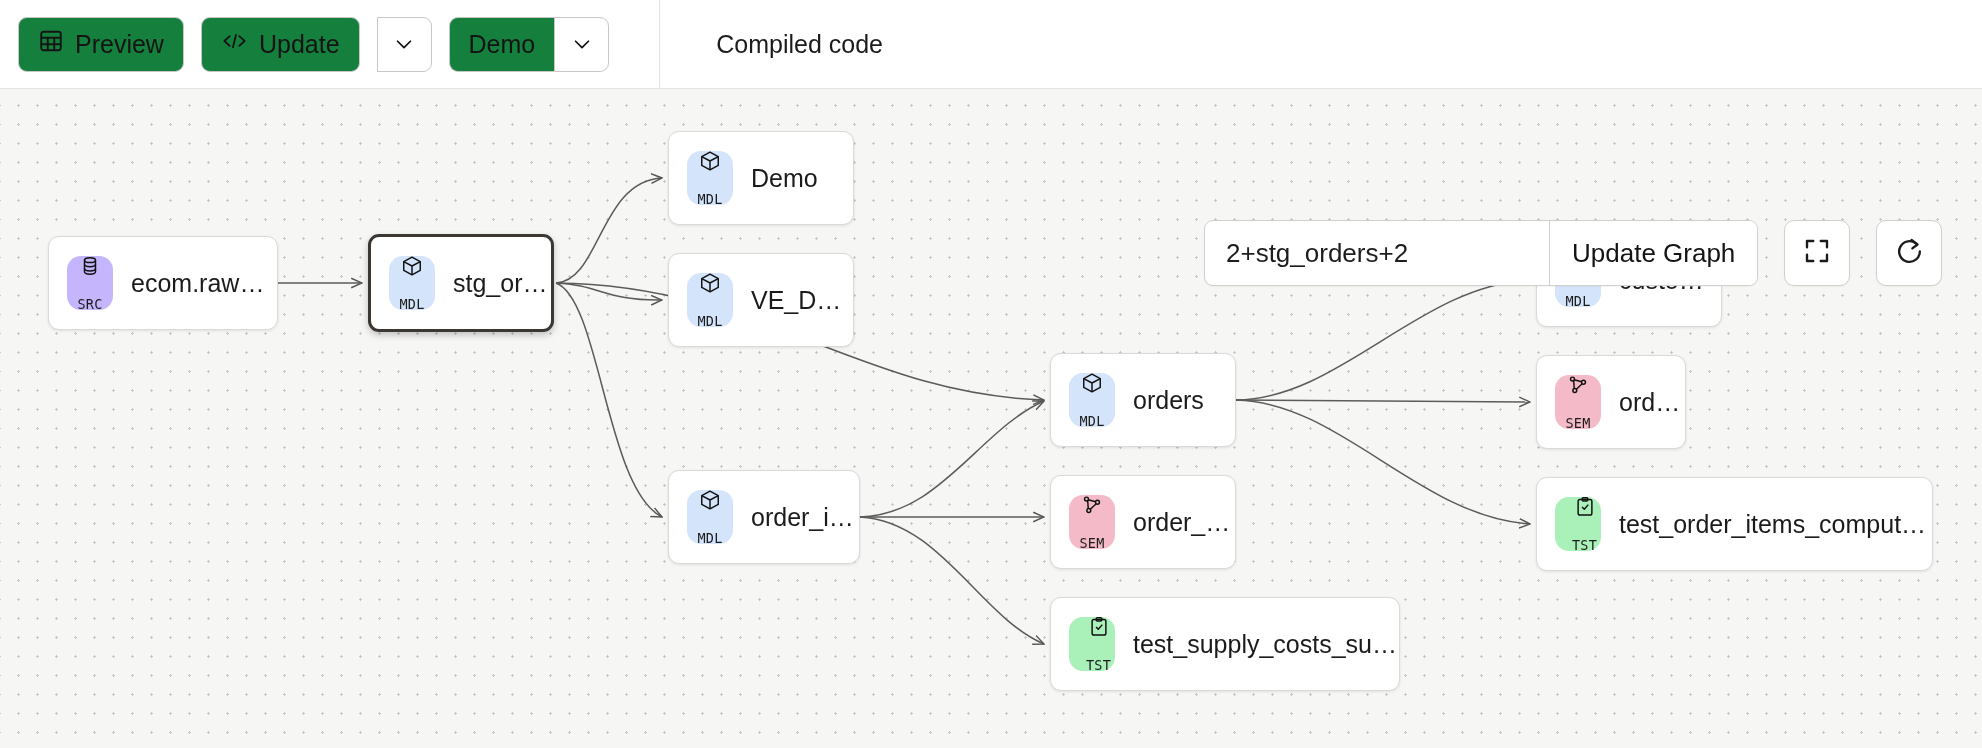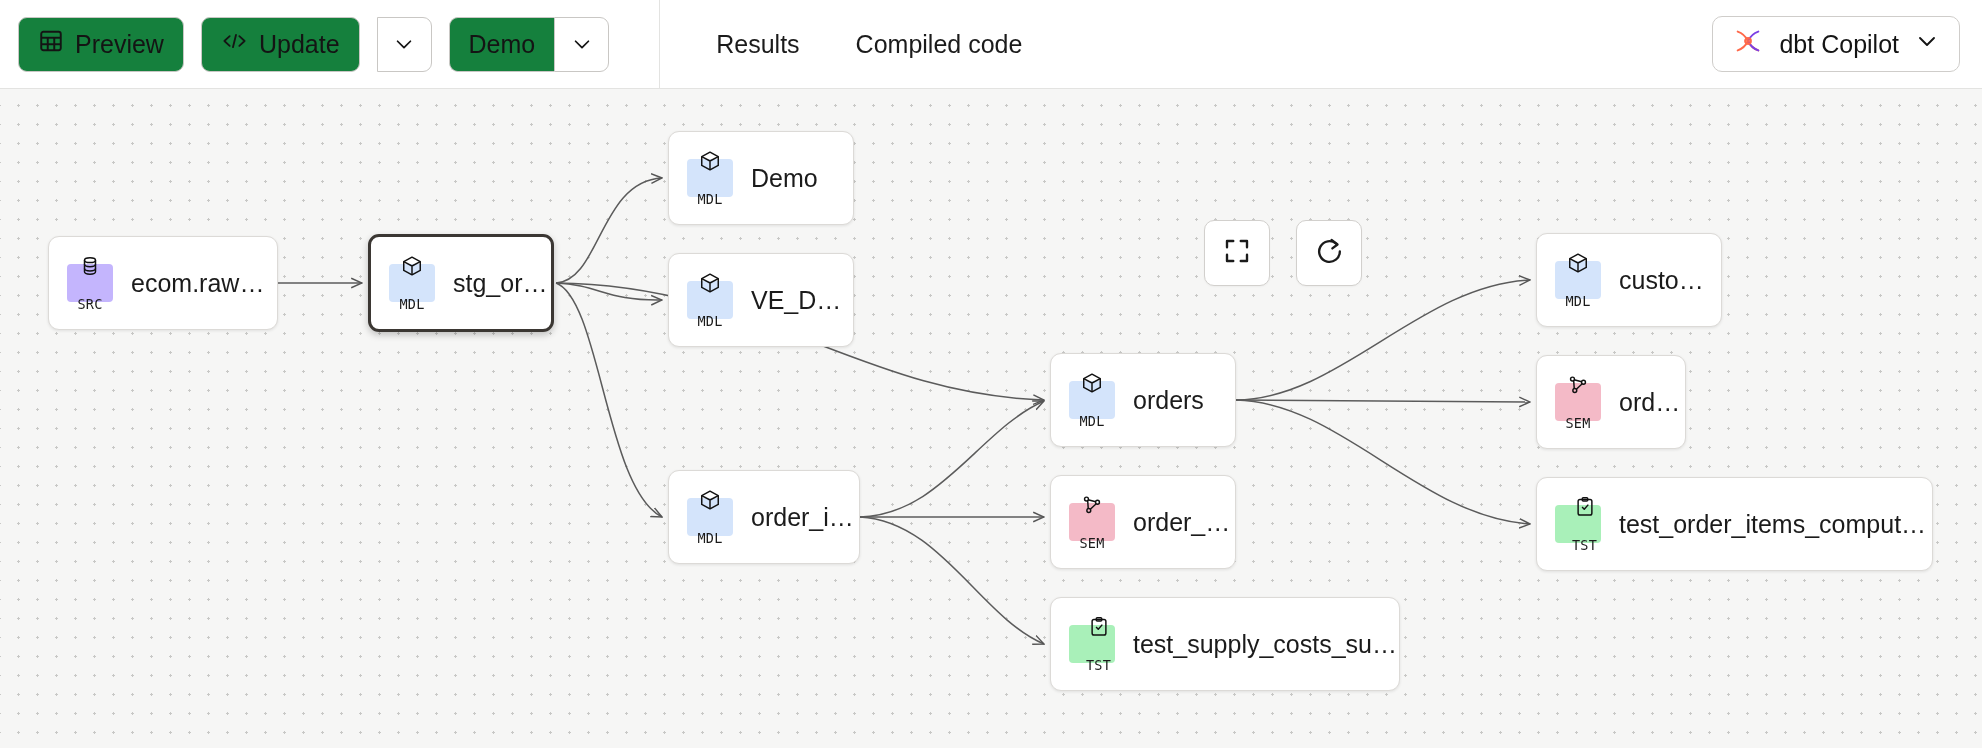--- a/index.html
+++ b/index.html
@@ -138,22 +138,22 @@
     display: flex; align-items: center;
     padding-left: 18px;
     z-index: 3;
     cursor: pointer;
   }
   .node.selected {
     border: 3px solid #3b3733;
     box-shadow: 0 3px 7px rgba(0,0,0,.22);
   }
   .badge {
-    width: 46px; height: 38px;
-    border-radius: 4px;
+    width: 46px; height: 54px;
+    border-radius: 14px;
     display: flex; flex-direction: column;
     align-items: center; justify-content: center;
     flex: none;
     gap: 17px;
   }
   .badge-label {
     font-size: 13.5px; line-height: 13px;
     letter-spacing: .2px;
     color: #1b1b1b;
     font-family: "DejaVu Sans Mono", monospace;
@@ -217,44 +217,23 @@
         <span>
           <svg width="22" height="22" viewBox="0 0 24 24" fill="none" stroke="#141414" stroke-width="1.9" stroke-linecap="round" stroke-linejoin="round">
               <polyline points="5,9 12,16 19,9"></polyline>
             </svg>
         </span>
       </div>
     </div>
   </div>
 
   <div id="tabs">
-    <div class="tab">Results</div>
     <div class="tab">Compiled code</div>
   </div>
 
-  <div id="copilot-wrap">
-    <div id="copilot-btn">
-      <span>
-        <svg width="30" height="30" viewBox="0 0 32 32" fill="none" stroke-width="2.1" stroke-linecap="round">
-          <path d="M5 6 C11 8, 14 12, 16 16 C18 20, 21 24, 27 26" stroke="#ff694a"></path>
-          <path d="M5 26 C11 24, 14 20, 16 16" stroke="#ff694a"></path>
-          <path d="M16 16 C18 12, 21 8, 27 6" stroke="#7b3fe4"></path>
-          <path d="M16 16 C18 20, 21 24, 27 26" stroke="#7b3fe4"></path>
-          <circle cx="16" cy="16" r="3.1" stroke="#ff694a"></circle>
-          <path d="M16 14.4v3.2M14.4 16h3.2" stroke="#ff694a" stroke-width="1.5"></path>
-        </svg>
-      </span>
-      <span>dbt Copilot</span>
-      <span>
-        <svg width="24" height="24" viewBox="0 0 24 24" fill="none" stroke="#141414" stroke-width="1.9" stroke-linecap="round" stroke-linejoin="round">
-            <polyline points="5,9 12,16 19,9"></polyline>
-          </svg>
-      </span>
-    </div>
-  </div>
 </div>
 
 <div id="canvas">
 
   <svg id="edges" viewBox="0 0 1982 659" preserveAspectRatio="none">
     <defs>
       <marker id="arw" viewBox="0 0 10 10" refX="9" refY="5" markerWidth="8" markerHeight="8" orient="auto-start-reverse">
         <path d="M 0 1 L 9 5 L 0 9" fill="none" stroke="#555" stroke-width="1.2"></path>
       </marker>
     </defs>
@@ -271,20 +250,24 @@
       <path d="M860,428 L1044,428"></path>
       <path d="M860,428 C940,432 980,528 1044,555"></path>
 
       <path d="M1236,311 C1340,310 1420,196 1530,191"></path>
       <path d="M1236,311 L1530,313"></path>
       <path d="M1236,311 C1340,313 1420,428 1530,435"></path>
     </g>
   </svg>
 
   <div id="graph-controls">
+    <div id="selector-group">
+      <input id="selector-input" type="text" value="2+stg_orders+2" placeholder="Enter a graph selector" style="">
+      <div id="update-graph-btn">Update Graph</div>
+    </div>
     <div class="icon-btn">
       <span>
         <svg width="30" height="30" viewBox="0 0 24 24" fill="none" stroke="#1b1b1b" stroke-width="1.9" stroke-linecap="round" stroke-linejoin="round">
           <polyline points="4,9 4,4 9,4"></polyline>
             <polyline points="15,4 20,4 20,9"></polyline>
           <polyline points="20,15 20,20 15,20"></polyline>
             <polyline points="9,20 4,20 4,15"></polyline>
         </svg>
       </span>
     </div>

